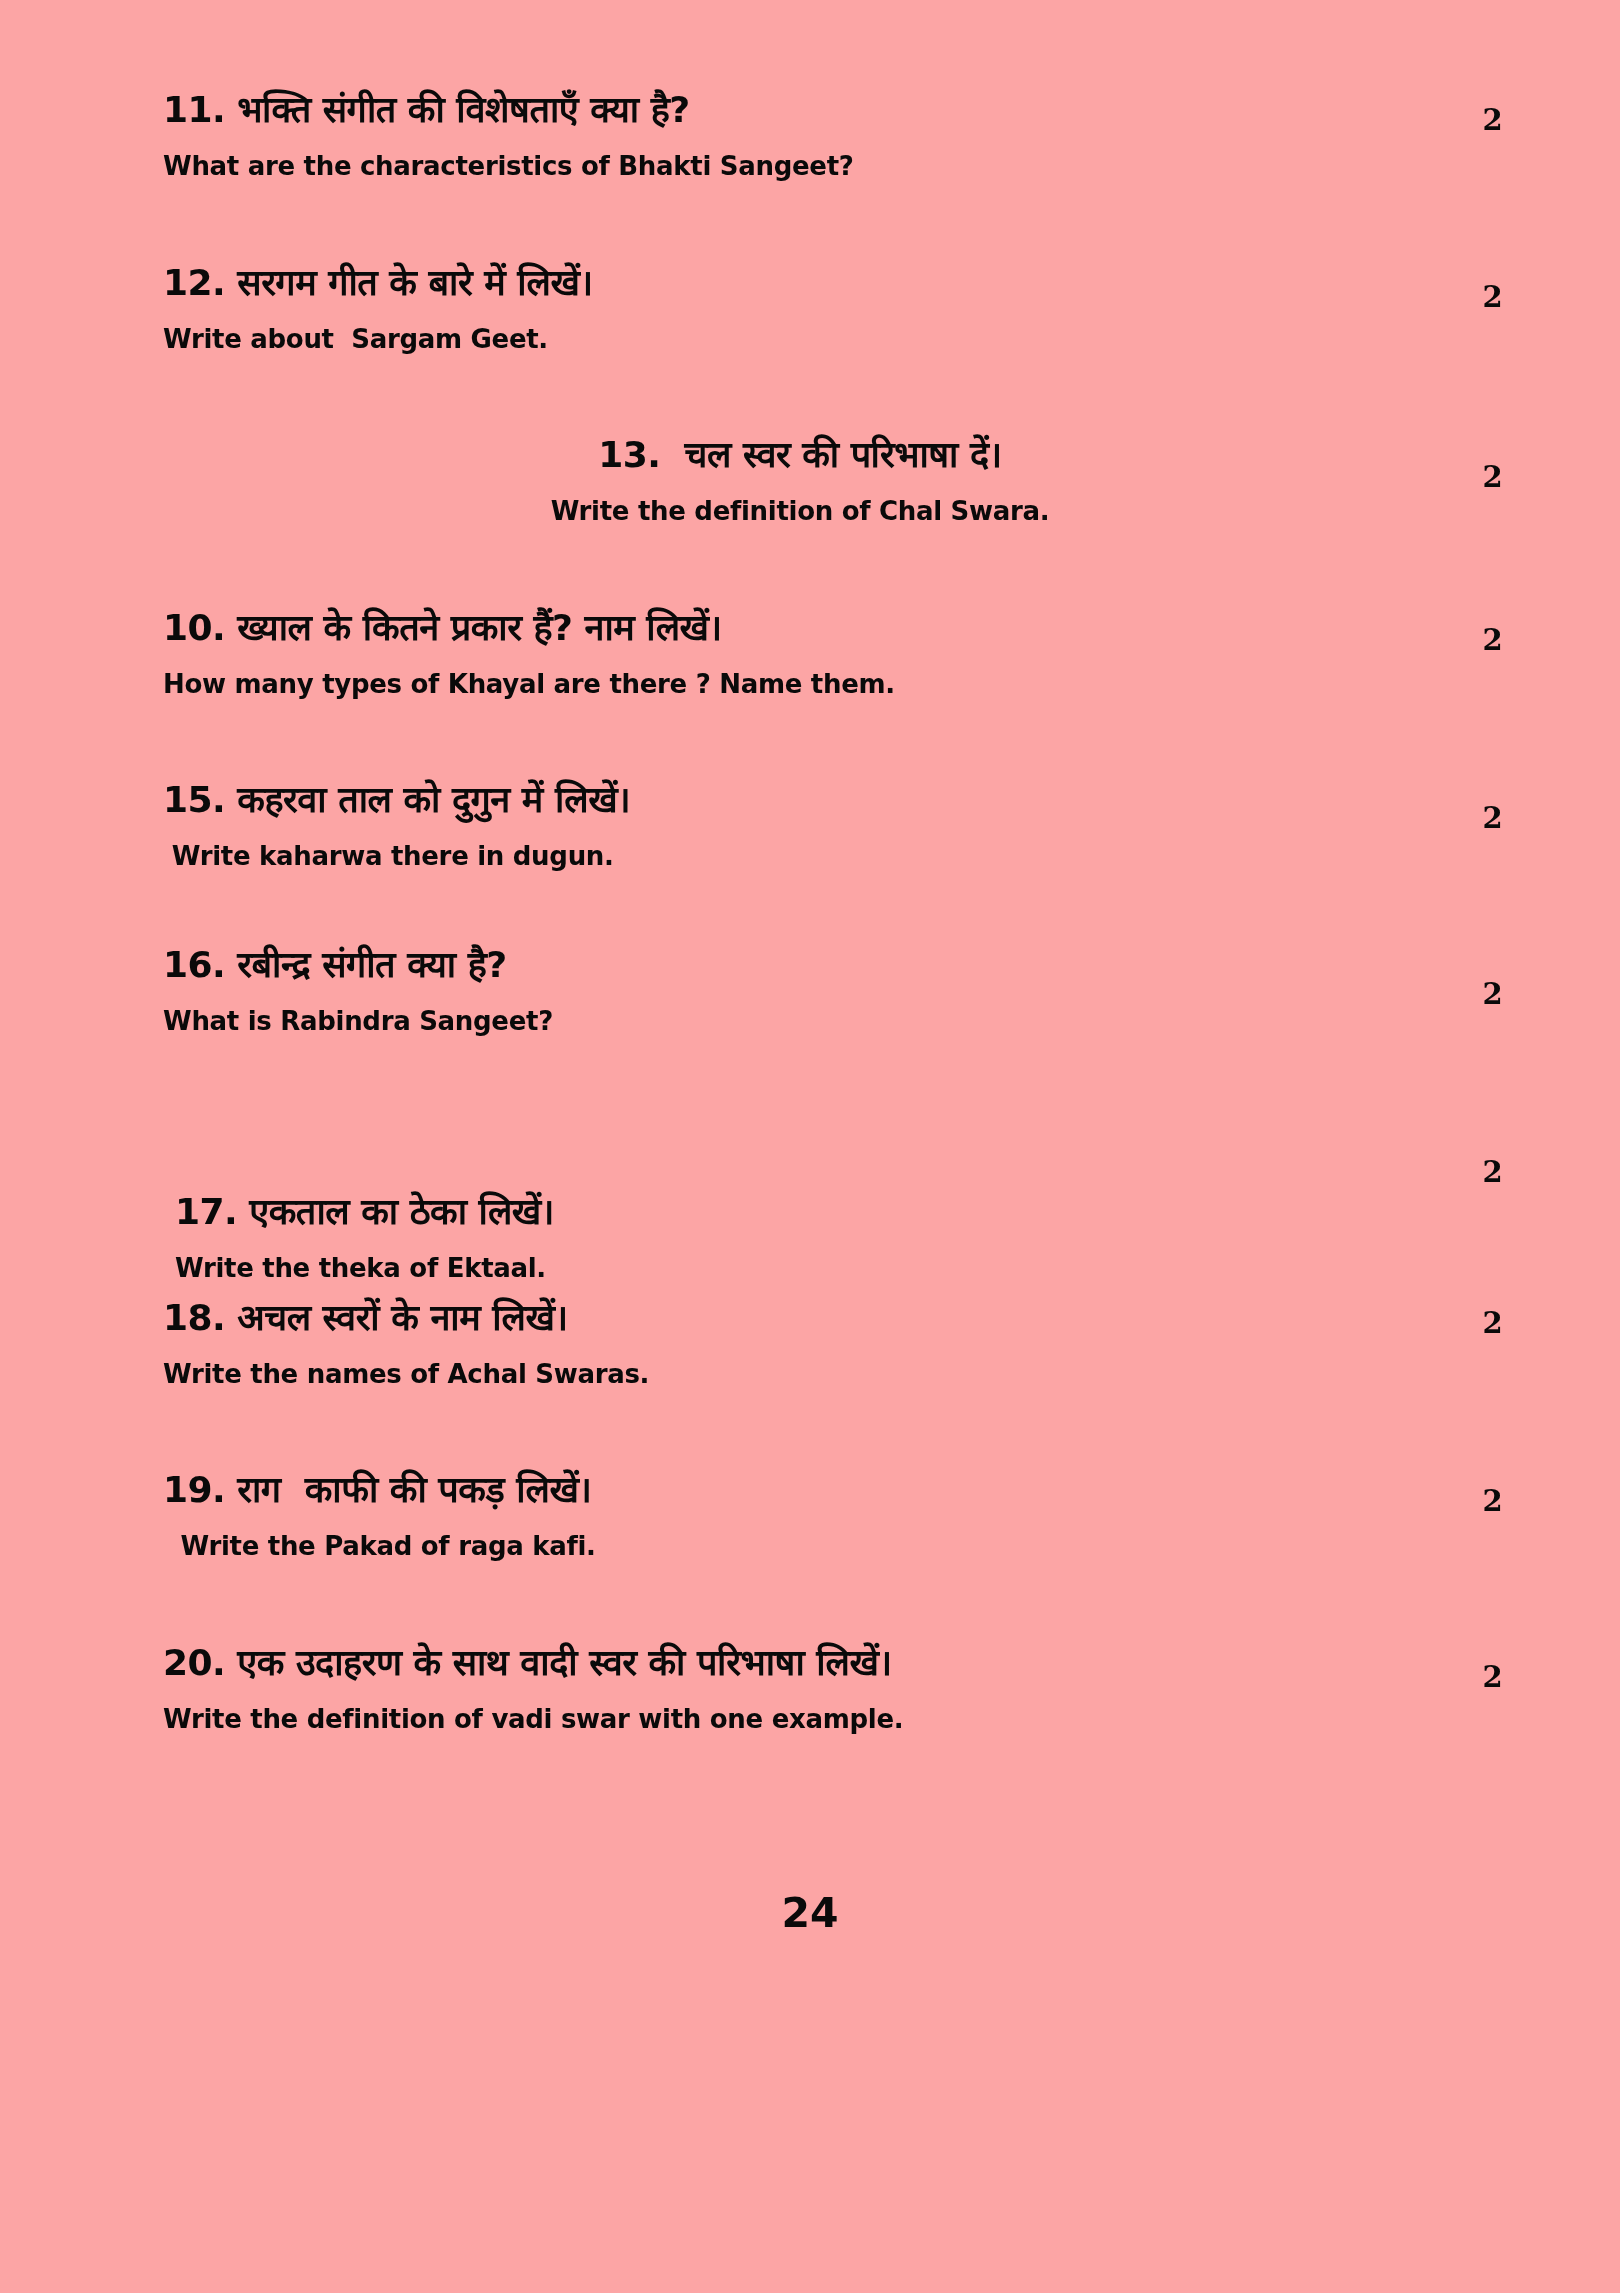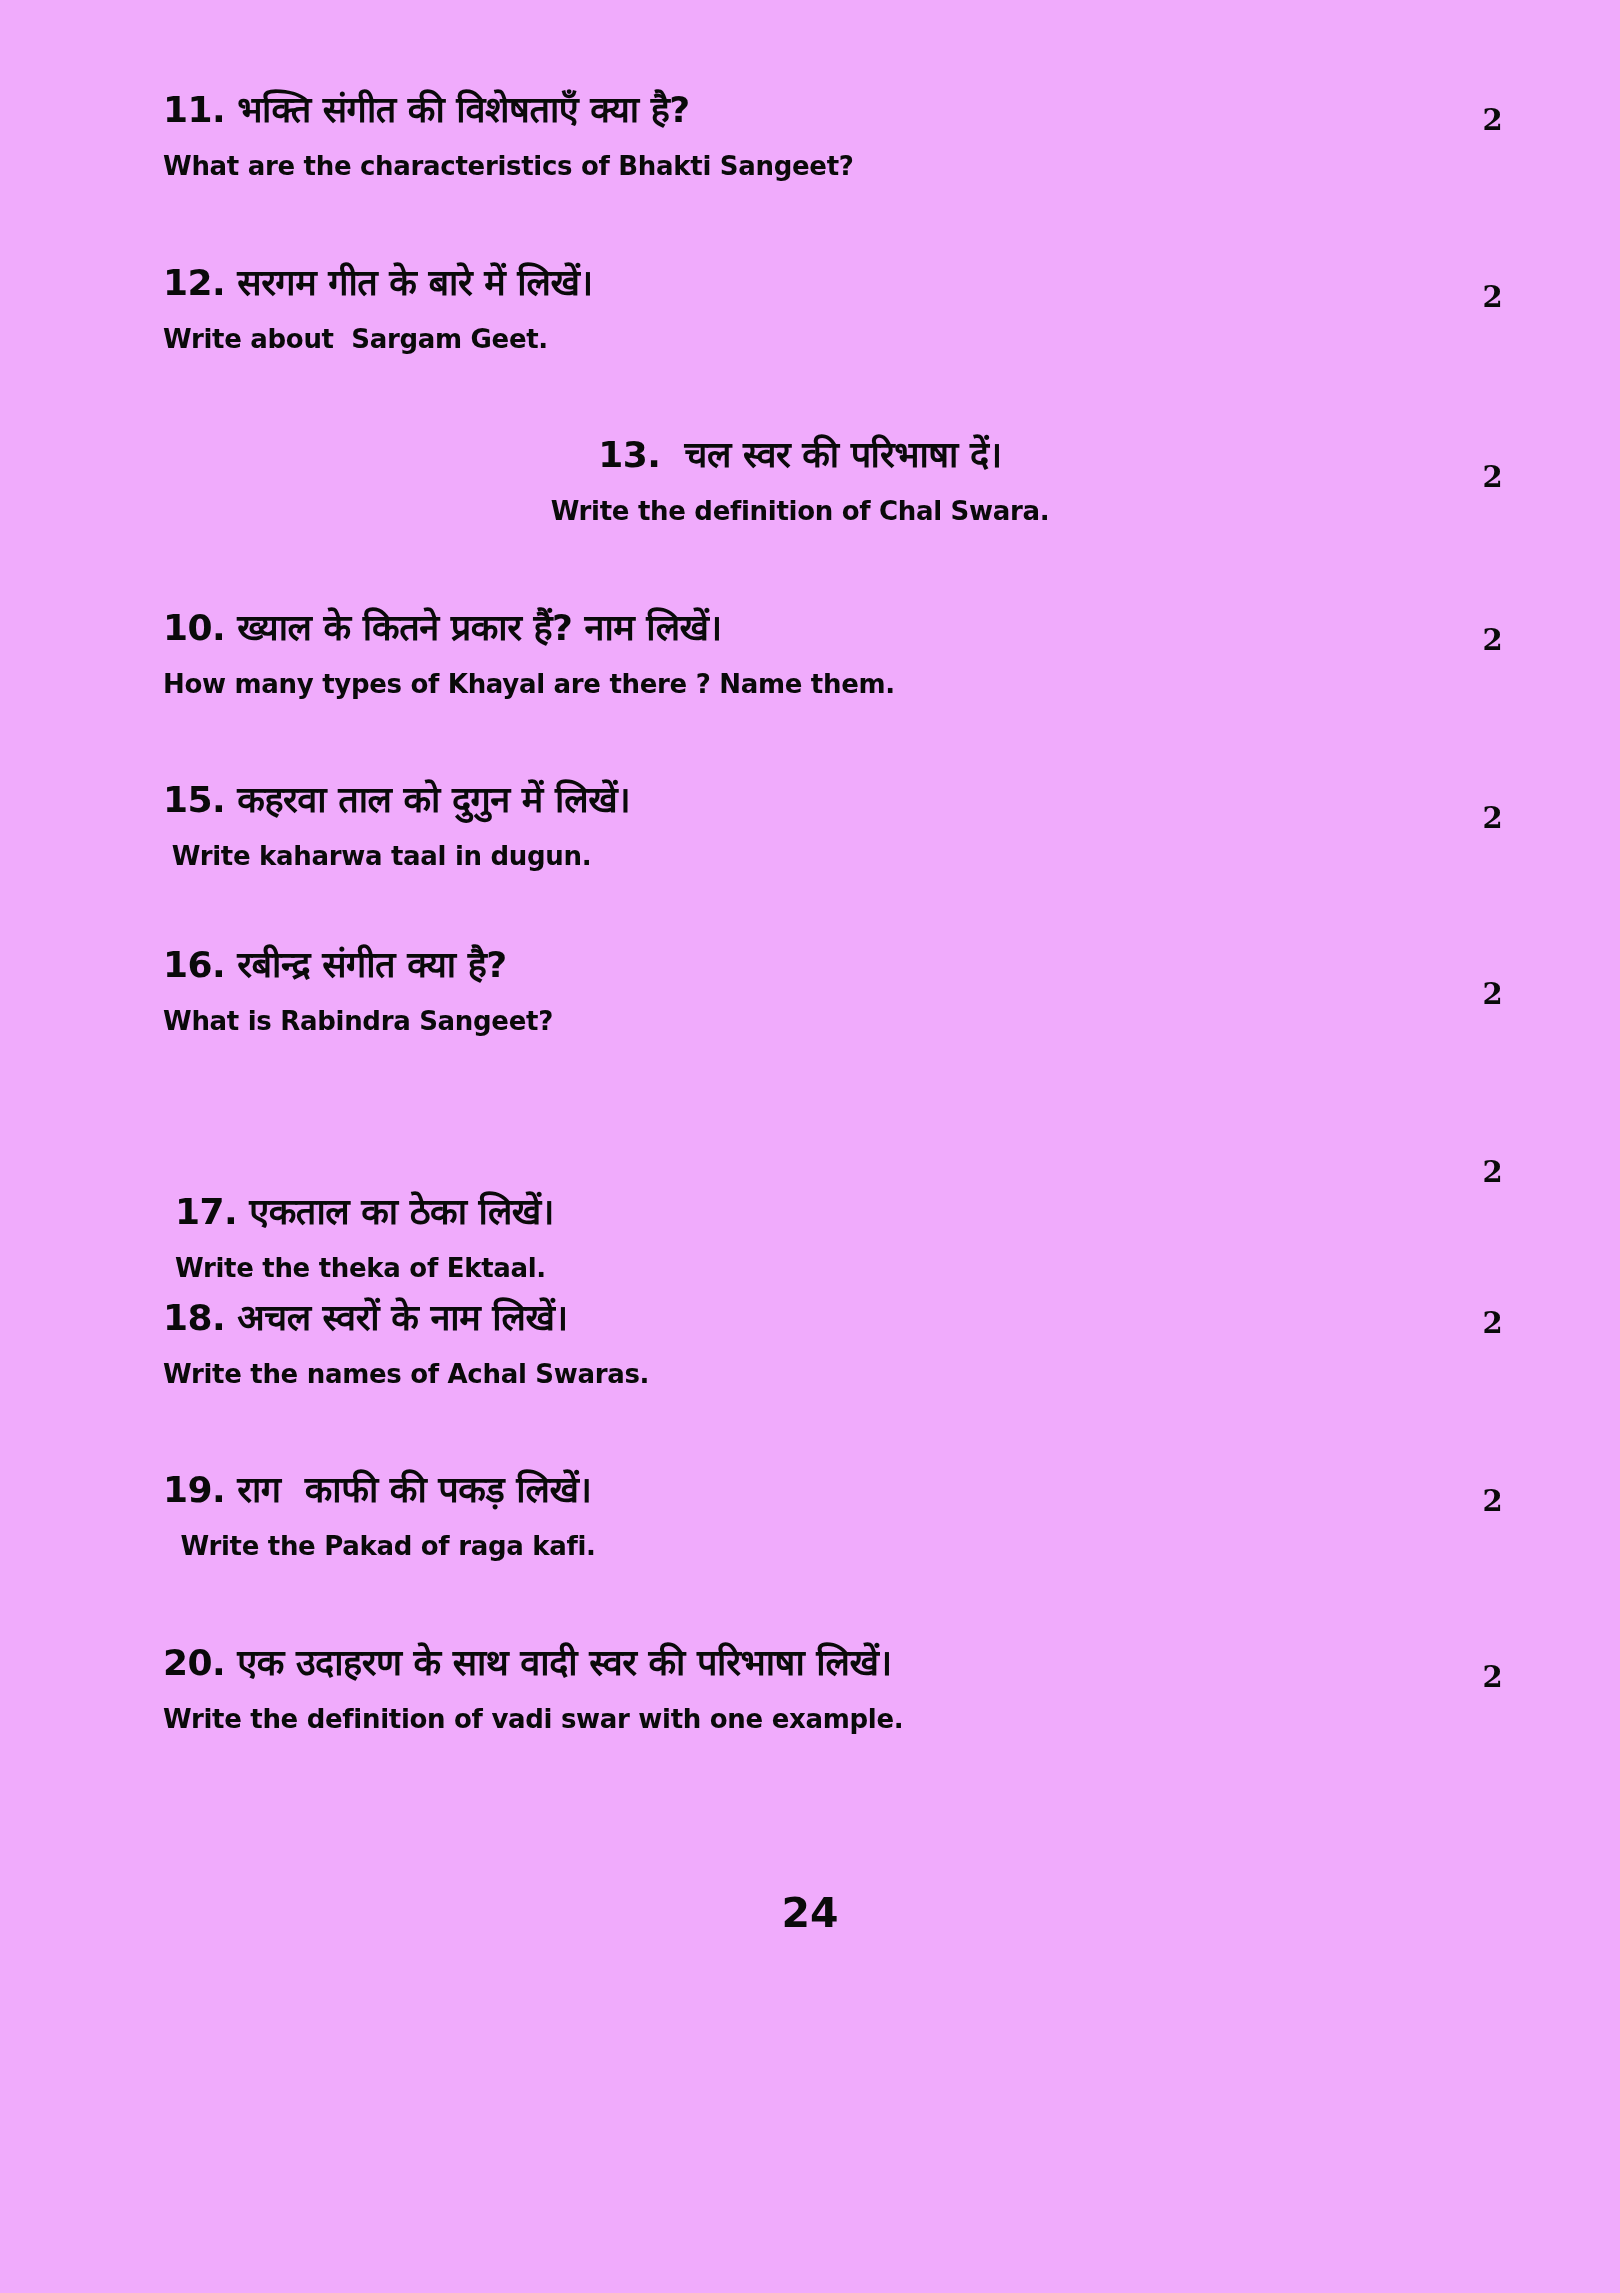--- a/index.html
+++ b/index.html
@@ -13,21 +13,21 @@
       position: relative;
       overflow: hidden;
       color: #0a0a0a;
       font-family: "DejaVu Sans", "Liberation Sans", sans-serif;
     }
     .page {
       position: absolute;
       left: 0; top: 0;
       width: 1620px;
       height: 2294px;
-      background: #f0abfc;
+      background: #fca5a5;
     }
     .question {
       position: absolute;
       left: 163px;
       width: 1274px;
     }
     .q-hindi {
       display: block;
       font-family: "DejaVu Sans", "Liberation Sans", sans-serif;
       font-weight: bold;
@@ -97,21 +97,21 @@
   <div class="marks" style="top:463px;">2</div>
 
   <div class="question" style="top:604px;">
     <span class="q-hindi">10. ख्याल के कितने प्रकार हैं? नाम लिखें।</span>
     <span class="q-english">How many types of Khayal are there ? Name them.</span>
   </div>
   <div class="marks" style="top:626px;">2</div>
 
   <div class="question" style="top:776px;">
     <span class="q-hindi">15. कहरवा ताल को दुगुन में लिखें।</span>
-    <span class="q-english"> Write kaharwa taal in dugun.</span>
+    <span class="q-english"> Write kaharwa there in dugun.</span>
   </div>
   <div class="marks" style="top:804px;">2</div>
 
   <div class="question" style="top:941px;">
     <span class="q-hindi">16. रबीन्द्र संगीत क्या है?</span>
     <span class="q-english">What is Rabindra Sangeet?</span>
   </div>
   <div class="marks" style="top:980px;">2</div>
 
   <div class="question" style="top:1188px;margin-left:12px;">

